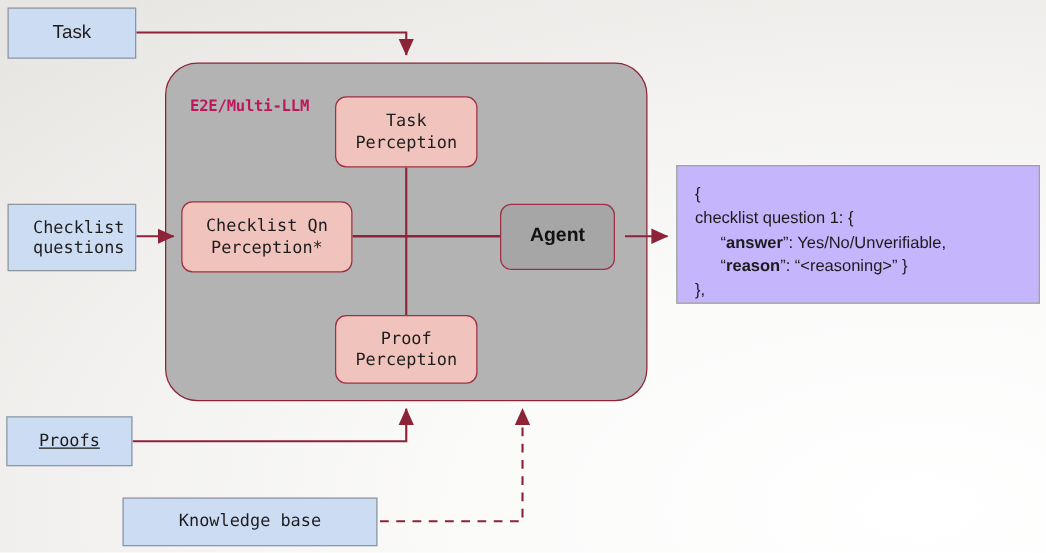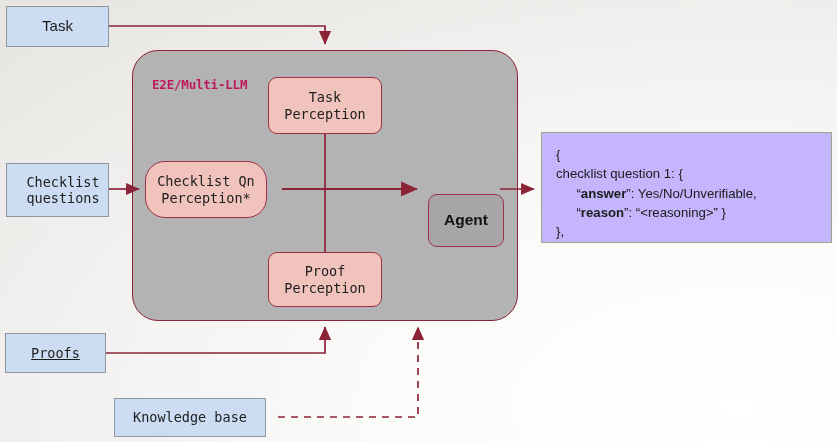--- a/index.html
+++ b/index.html
@@ -132,48 +132,48 @@
 
       <path d="M278,417 L418,417 L418,327" stroke-dasharray="7,6" marker-end="url(#ah)"></path>
     </g>
   </svg>
 
   <div class="node perception" style="left:268px; top:77px; width:114px; height:57px;">
     <span>Task
 Perception</span>
   </div>
 
-  <div class="node perception" style="left:145px; top:161px; width:122px; height:57px;border-radius:20px;">
+  <div class="node perception" style="left:145px; top:161px; width:137px; height:57px;">
     <span>Checklist Qn
 Perception*</span>
   </div>
 
   <div class="node perception" style="left:268px; top:252px; width:114px; height:55px;">
     <span>Proof
 Perception</span>
   </div>
 
-  <div class="node" id="node-agent" style="left:428px; top:163px; width:76px; height:53px;margin-top:31px;">
+  <div class="node" id="node-agent" style="left:400px; top:163px; width:92px; height:53px;">
     <span>Agent</span>
   </div>
 
   <div class="node io-box sans" style="left:6px; top:6px; width:103px; height:41px;">
     <span>Task</span>
   </div>
 
   <div class="node io-box" style="left:6px; top:163px; width:103px; height:54px;padding-left:11px;">
     <span>Checklist
 questions</span>
   </div>
 
   <div class="node io-box" style="left:5px; top:333px; width:101px; height:40px;text-decoration:underline;">
     <span>Proofs</span>
   </div>
 
-  <div class="node io-box" style="left:114px; top:398px; width:152px; height:39px;">
+  <div class="node io-box" style="left:98px; top:398px; width:204px; height:39px;">
     <span>Knowledge base</span>
   </div>
 
   <div id="node-output" style="left:541px; top:132px; width:291px; height:111px;"><span>{</span>
 <span>checklist question 1: {</span>
 <span class="ind1">“<span class="k">answer</span><span>”: Yes/No/Unverifiable,</span></span>
 <span class="ind1">“<span class="k">reason</span><span>”: “&lt;reasoning&gt;” }</span></span>
 <span>},</span></div>
 
 </div>

